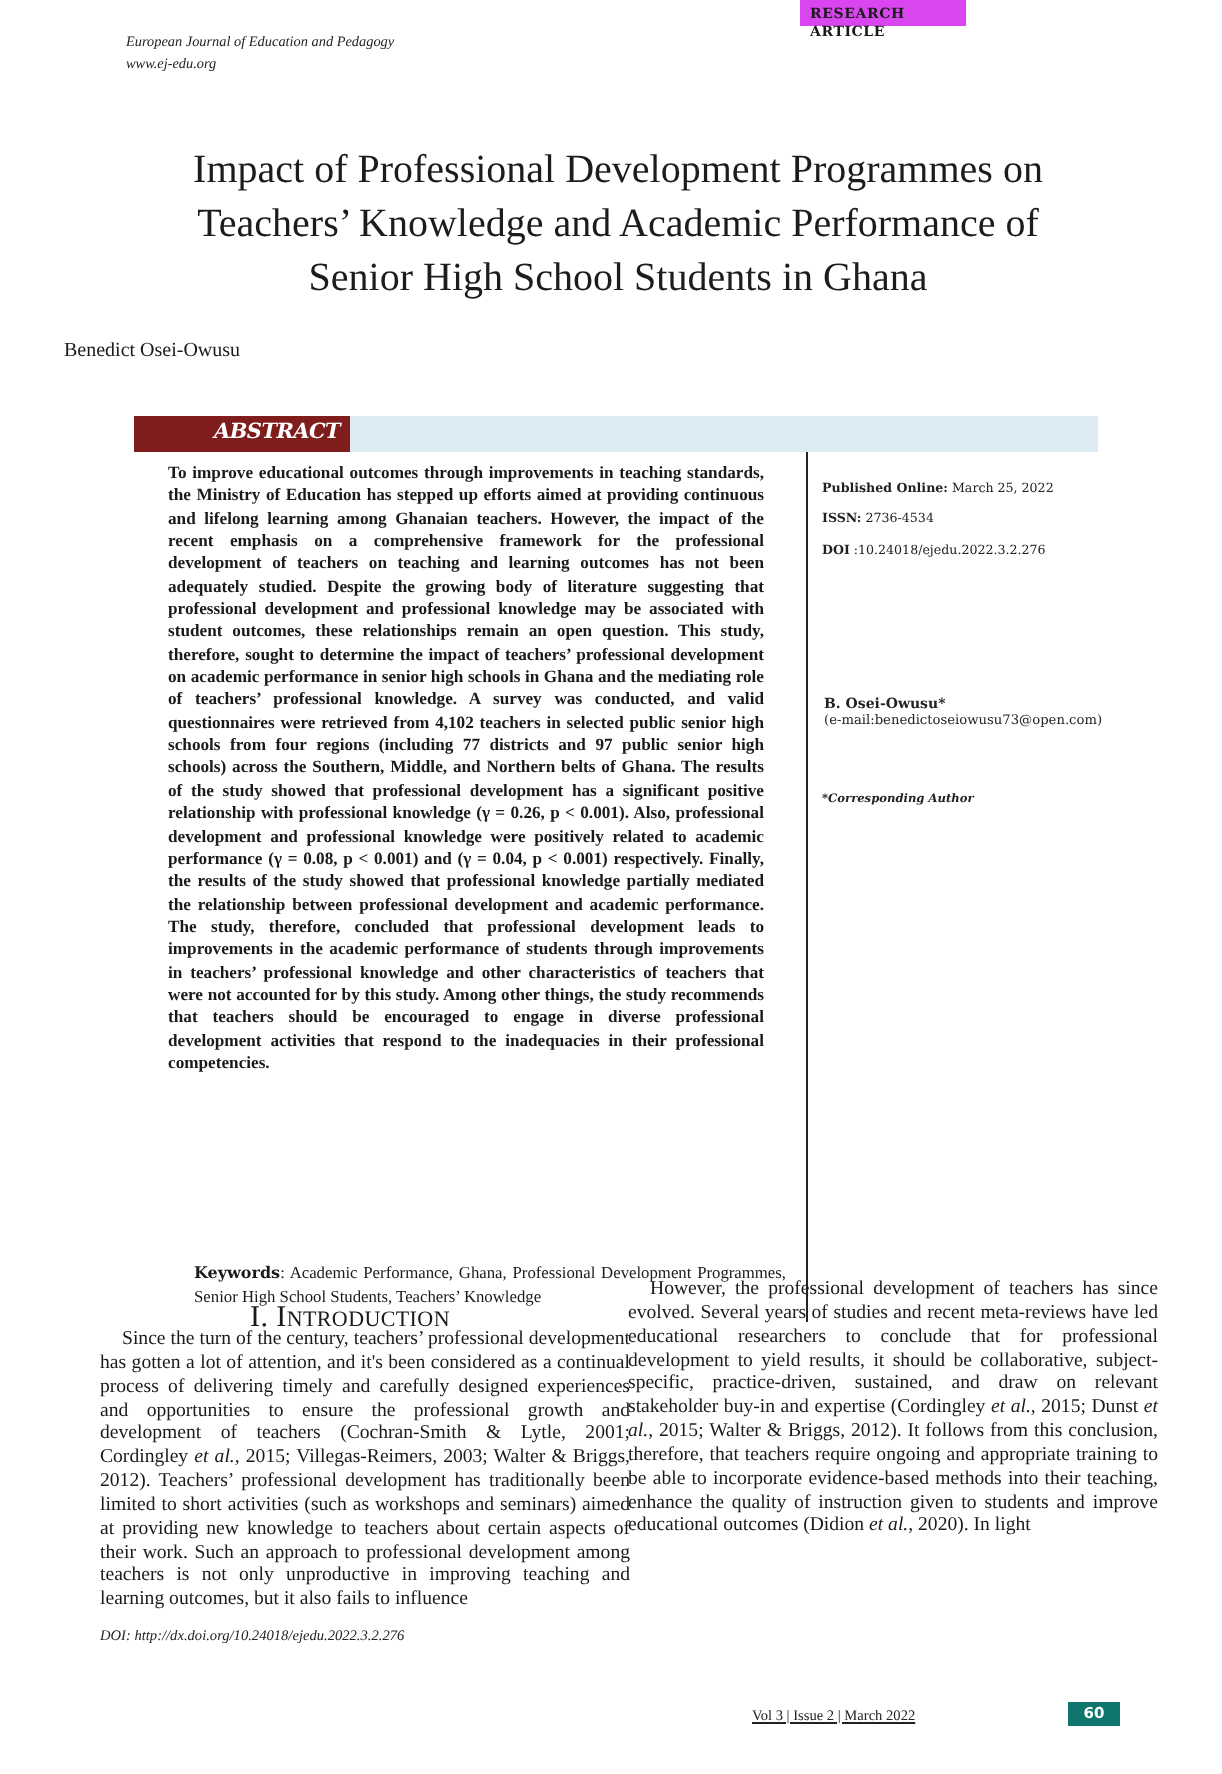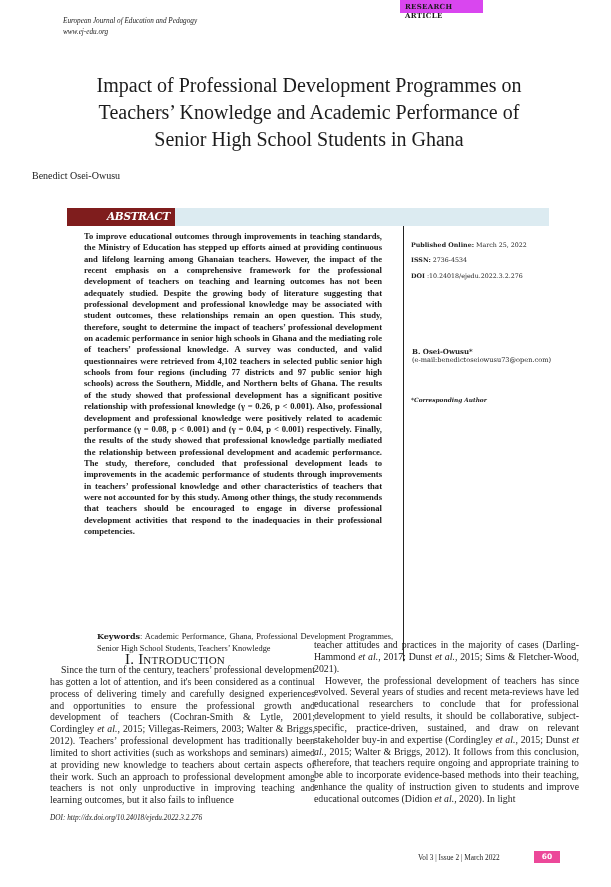--- a/index.html
+++ b/index.html
@@ -48,23 +48,23 @@
     .section-head { position: absolute; left: 40px; top: 651px; width: 270px; text-align: center; font-size: 15px; letter-spacing: 0.2px; }
     .section-head .sc { font-variant: small-caps; }
 
     .col { position: absolute; width: 265px; font-size: 9.8px; line-height: 11.85px; text-align: justify; color: #1a1a1a; }
     .col-left { left: 50px; top: 664px; }
     .col-right { left: 314px; top: 639px; }
     .indent { text-indent: 11px; }
     .it { font-style: italic; }
 
     .footer-doi { position: absolute; left: 50px; top: 813px; font-size: 7.3px; font-style: italic; color: #222; }
-    .footer-vol { position: absolute; left: 418px; top: 853px; font-size: 7.3px; color: #222; }
+    .footer-vol { position: absolute; left: 376px; top: 853px; font-size: 7.3px; color: #222; text-decoration: underline; }
     .page-no {
-      position: absolute; left: 534px; top: 851px; width: 26px; height: 12px; background: #ec4899;
+      position: absolute; left: 534px; top: 851px; width: 26px; height: 12px; background: #0f766e;
       color: #ffffff; font-weight: bold; font-size: 7.5px; text-align: center; line-height: 12px;
       font-family: "DejaVu Sans", sans-serif;
     }
   </style>
 </head>
 <body>
 
 <div class="badge">RESEARCH ARTICLE</div>
 <div class="journal">
   <div>European Journal of Education and Pedagogy</div>
@@ -94,19 +94,18 @@
 </div>
 <div class="corr">*Corresponding Author</div>
 
 <div class="section-head"><span>I.</span> <span class="sc">Introduction</span></div>
 
 <div class="col col-left">
   <p class="indent"><span>Since the turn of the century, teachers’ professional development has gotten a lot of attention, and it's been considered as a continual process of delivering timely and carefully designed experiences and opportunities to ensure the professional growth and development of teachers (Cochran-Smith &amp; Lytle, 2001; Cordingley </span><span class="it">et al.</span><span>, 2015; Villegas-Reimers, 2003; Walter &amp; Briggs, 2012). Teachers’ professional development has traditionally been limited to short activities (such as workshops and seminars) aimed at providing new knowledge to teachers about certain aspects of their work. Such an approach to professional development among teachers is not only unproductive in improving teaching and learning outcomes, but it also fails to influence</span></p>
 </div>
 
 <div class="col col-right">
-  <p><span>teacher attitudes and practices in the majority of cases (Darling-Hammond </span><span class="it">et al.</span><span>, 2017; Dunst </span><span class="it">et al.</span><span>, 2015; Sims &amp; Fletcher-Wood, 2021).</span></p>
   <p class="indent"><span>However, the professional development of teachers has since evolved. Several years of studies and recent meta-reviews have led educational researchers to conclude that for professional development to yield results, it should be collaborative, subject-specific, practice-driven, sustained, and draw on relevant stakeholder buy-in and expertise (Cordingley </span><span class="it">et al.</span><span>, 2015; Dunst </span><span class="it">et al.</span><span>, 2015; Walter &amp; Briggs, 2012). It follows from this conclusion, therefore, that teachers require ongoing and appropriate training to be able to incorporate evidence-based methods into their teaching, enhance the quality of instruction given to students and improve educational outcomes (Didion </span><span class="it">et al.</span><span>, 2020). In light</span></p>
 </div>
 
 <div class="footer-doi">DOI: http://dx.doi.org/10.24018/ejedu.2022.3.2.276</div>
 <div class="footer-vol">Vol 3 | Issue 2 | March 2022</div>
 <div class="page-no">60</div>
 
 </body></html>

